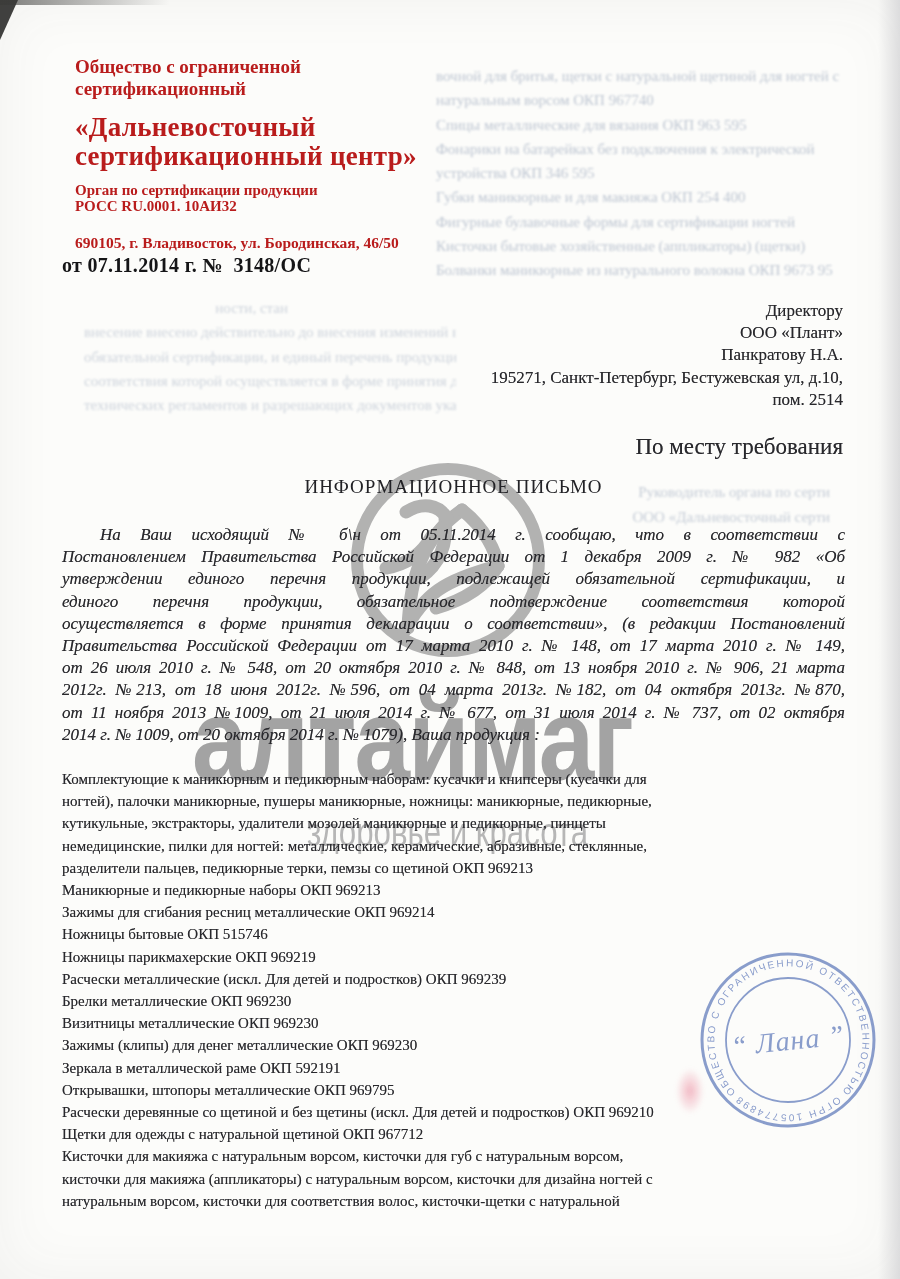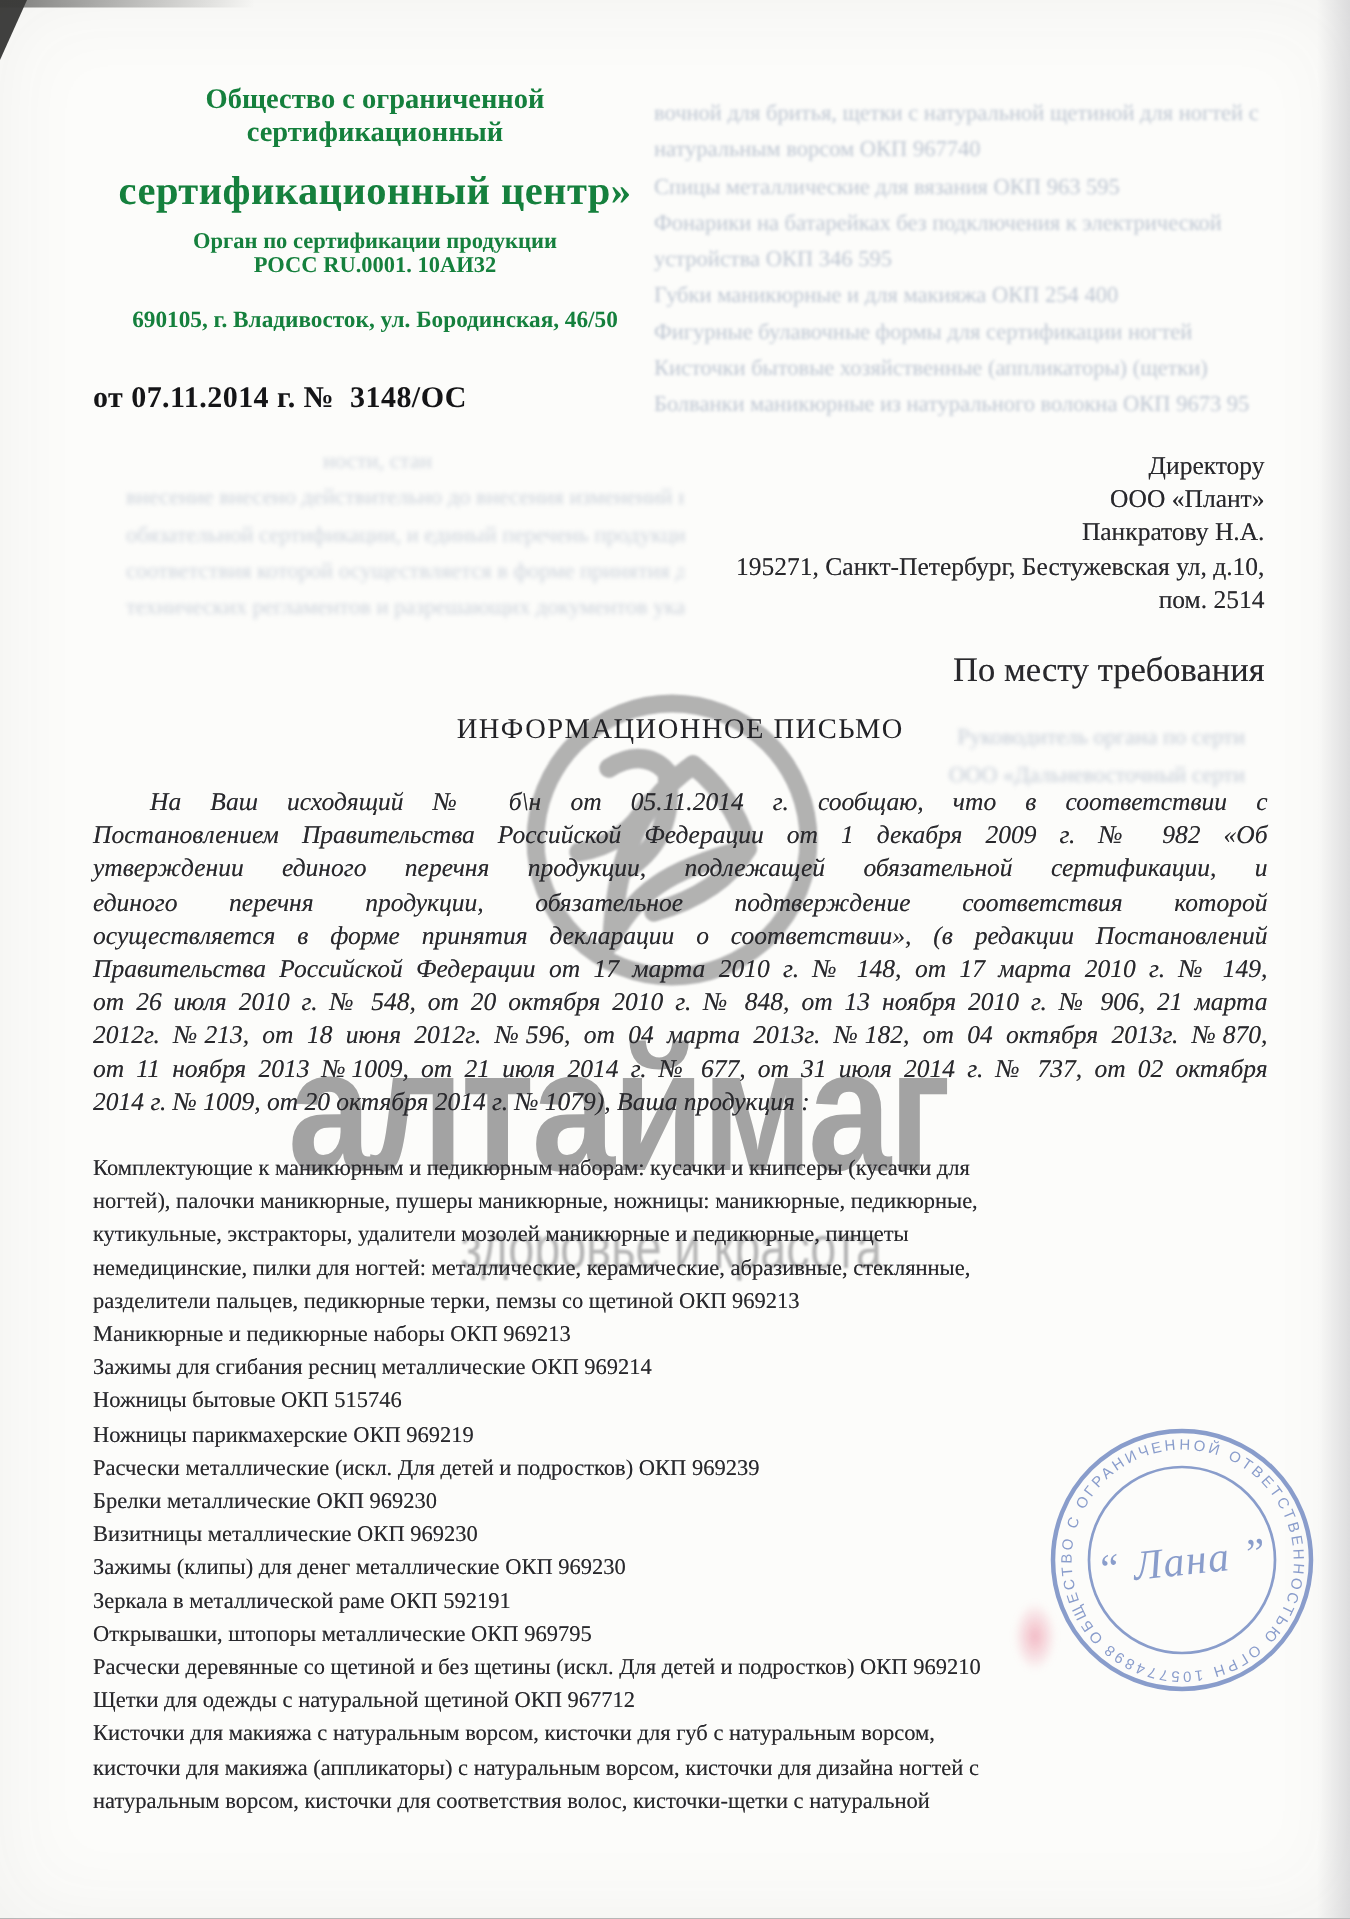--- a/index.html
+++ b/index.html
@@ -29,21 +29,21 @@
   
   .wm-logo{position:absolute;left:348px;top:460px;width:200px;height:200px;
     filter:blur(.6px);opacity:.88;}
   .wm-word{position:absolute;left:192px;top:682px;font-family:"Liberation Sans","DejaVu Sans",sans-serif;
     font-weight:bold;font-size:116px;line-height:1;color:#a3a3a3;letter-spacing:-2px;
     transform:scaleX(.86);transform-origin:left top;filter:blur(.5px);white-space:nowrap;}
   .wm-sub{position:absolute;left:307px;top:812px;font-family:"Liberation Sans","DejaVu Sans",sans-serif;
     font-size:40px;line-height:1;color:#b6b6b6;transform:scaleX(.78);transform-origin:left top;
     filter:blur(.7px);white-space:nowrap;}
   
-  .letterhead{position:absolute;left:75px;top:56px;width:350px;text-align:center;color:#15803d;}
+  .letterhead{position:absolute;left:75px;top:56px;width:350px;color:#b91c1c;}
   .lh-org{font-size:19px;font-weight:bold;line-height:22px;}
   .lh-name{font-size:27px;font-weight:bold;line-height:29px;margin-top:13px;letter-spacing:.3px;}
   .lh-body{font-size:15px;font-weight:bold;line-height:16px;margin-top:11px;}
   .lh-addr{font-size:15.5px;font-weight:bold;margin-top:20px;white-space:pre;}
   .ref-line{position:absolute;left:62px;top:254px;font-size:20px;font-weight:bold;
     white-space:pre;color:#151517;letter-spacing:.3px;text-align:center;}
   
   .recipient{position:absolute;right:57px;top:300px;text-align:right;font-size:17px;line-height:22.2px;}
   .delivery-note{position:absolute;right:57px;top:434px;font-size:23px;}
   
@@ -110,20 +110,21 @@
   </svg>
   <div class="wm-word">алтаймаг</div>
   <div class="wm-sub">здоровье и красота</div>
 
   <div class="letterhead">
     <div class="lh-org">
       <div>Общество с ограниченной</div>
       <div>сертификационный</div>
     </div>
     <div class="lh-name">
+      <div>«Дальневосточный</div>
       <div>сертификационный центр»</div>
     </div>
     <div class="lh-body">
       <div>Орган по сертификации продукции</div>
       <div>РОСС RU.0001. 10АИ32</div>
     </div>
     <div class="lh-addr">690105, г. Владивосток, ул. Бородинская, 46/50</div>
   </div>
 
   <div class="ref-line">от 07.11.2014 г. №  3148/ОС</div>

